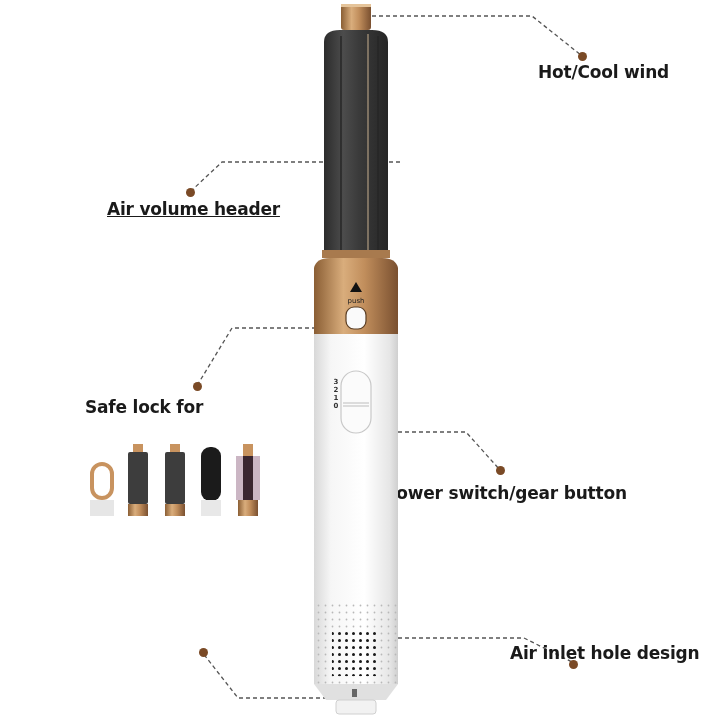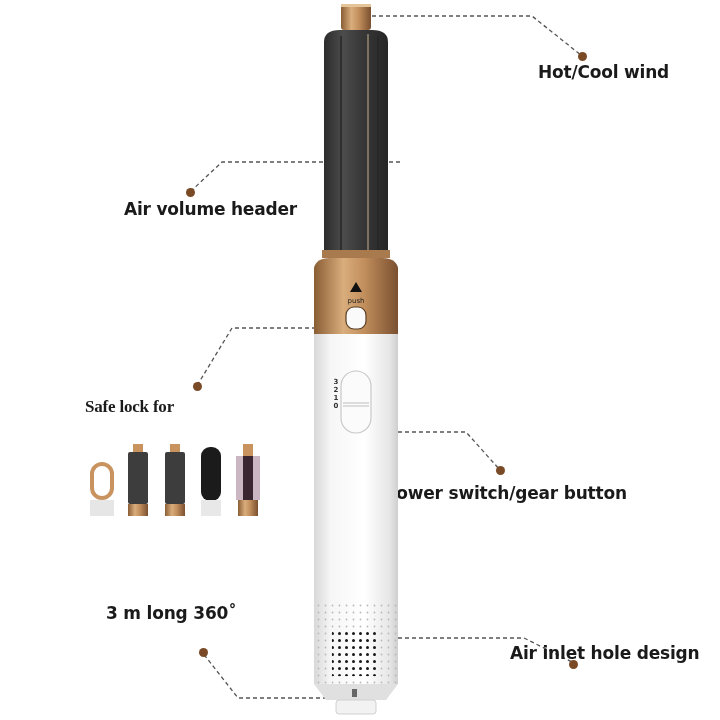--- a/index.html
+++ b/index.html
@@ -25,27 +25,26 @@
 </svg>
 
 <div class="dot" style="left:578px;top:52px;"></div>
 <div class="dot" style="left:186px;top:188px;"></div>
 <div class="dot" style="left:193px;top:382px;"></div>
 <div class="dot" style="left:496px;top:466px;"></div>
 <div class="dot" style="left:199px;top:648px;"></div>
 <div class="dot" style="left:569px;top:660px;"></div>
 
 <div class="label" style="left:538px;top:62px;">Hot/Cool wind</div>
-<div class="label" style="left:124px;top:199px;">Air volume header</div>
-<div class="label" style="left:85px;top:397px;font-family:Liberation Serif, serif;">
+<div class="label" style="left:107px;top:199px;text-decoration:underline;">Air volume header</div>
+<div class="label" style="left:85px;top:397px;">
   <div>Safe lock for</div>
 </div>
 <div class="label" style="left:384px;top:483px;">Power switch/gear button</div>
 <div class="label" style="left:106px;top:603px;">
-  <div>3 m long 360˚</div>
 </div>
 <div class="label" style="left:510px;top:643px;">Air inlet hole design</div>
 
 <svg class="product" width="720" height="720">
   <defs>
     <linearGradient id="gold" x1="0" x2="1" y1="0" y2="0">
       <stop offset="0" stop-color="#8a5e34"></stop>
       <stop offset="0.35" stop-color="#d9ad7c"></stop>
       <stop offset="0.6" stop-color="#c18e5c"></stop>
       <stop offset="1" stop-color="#7a5030"></stop>

